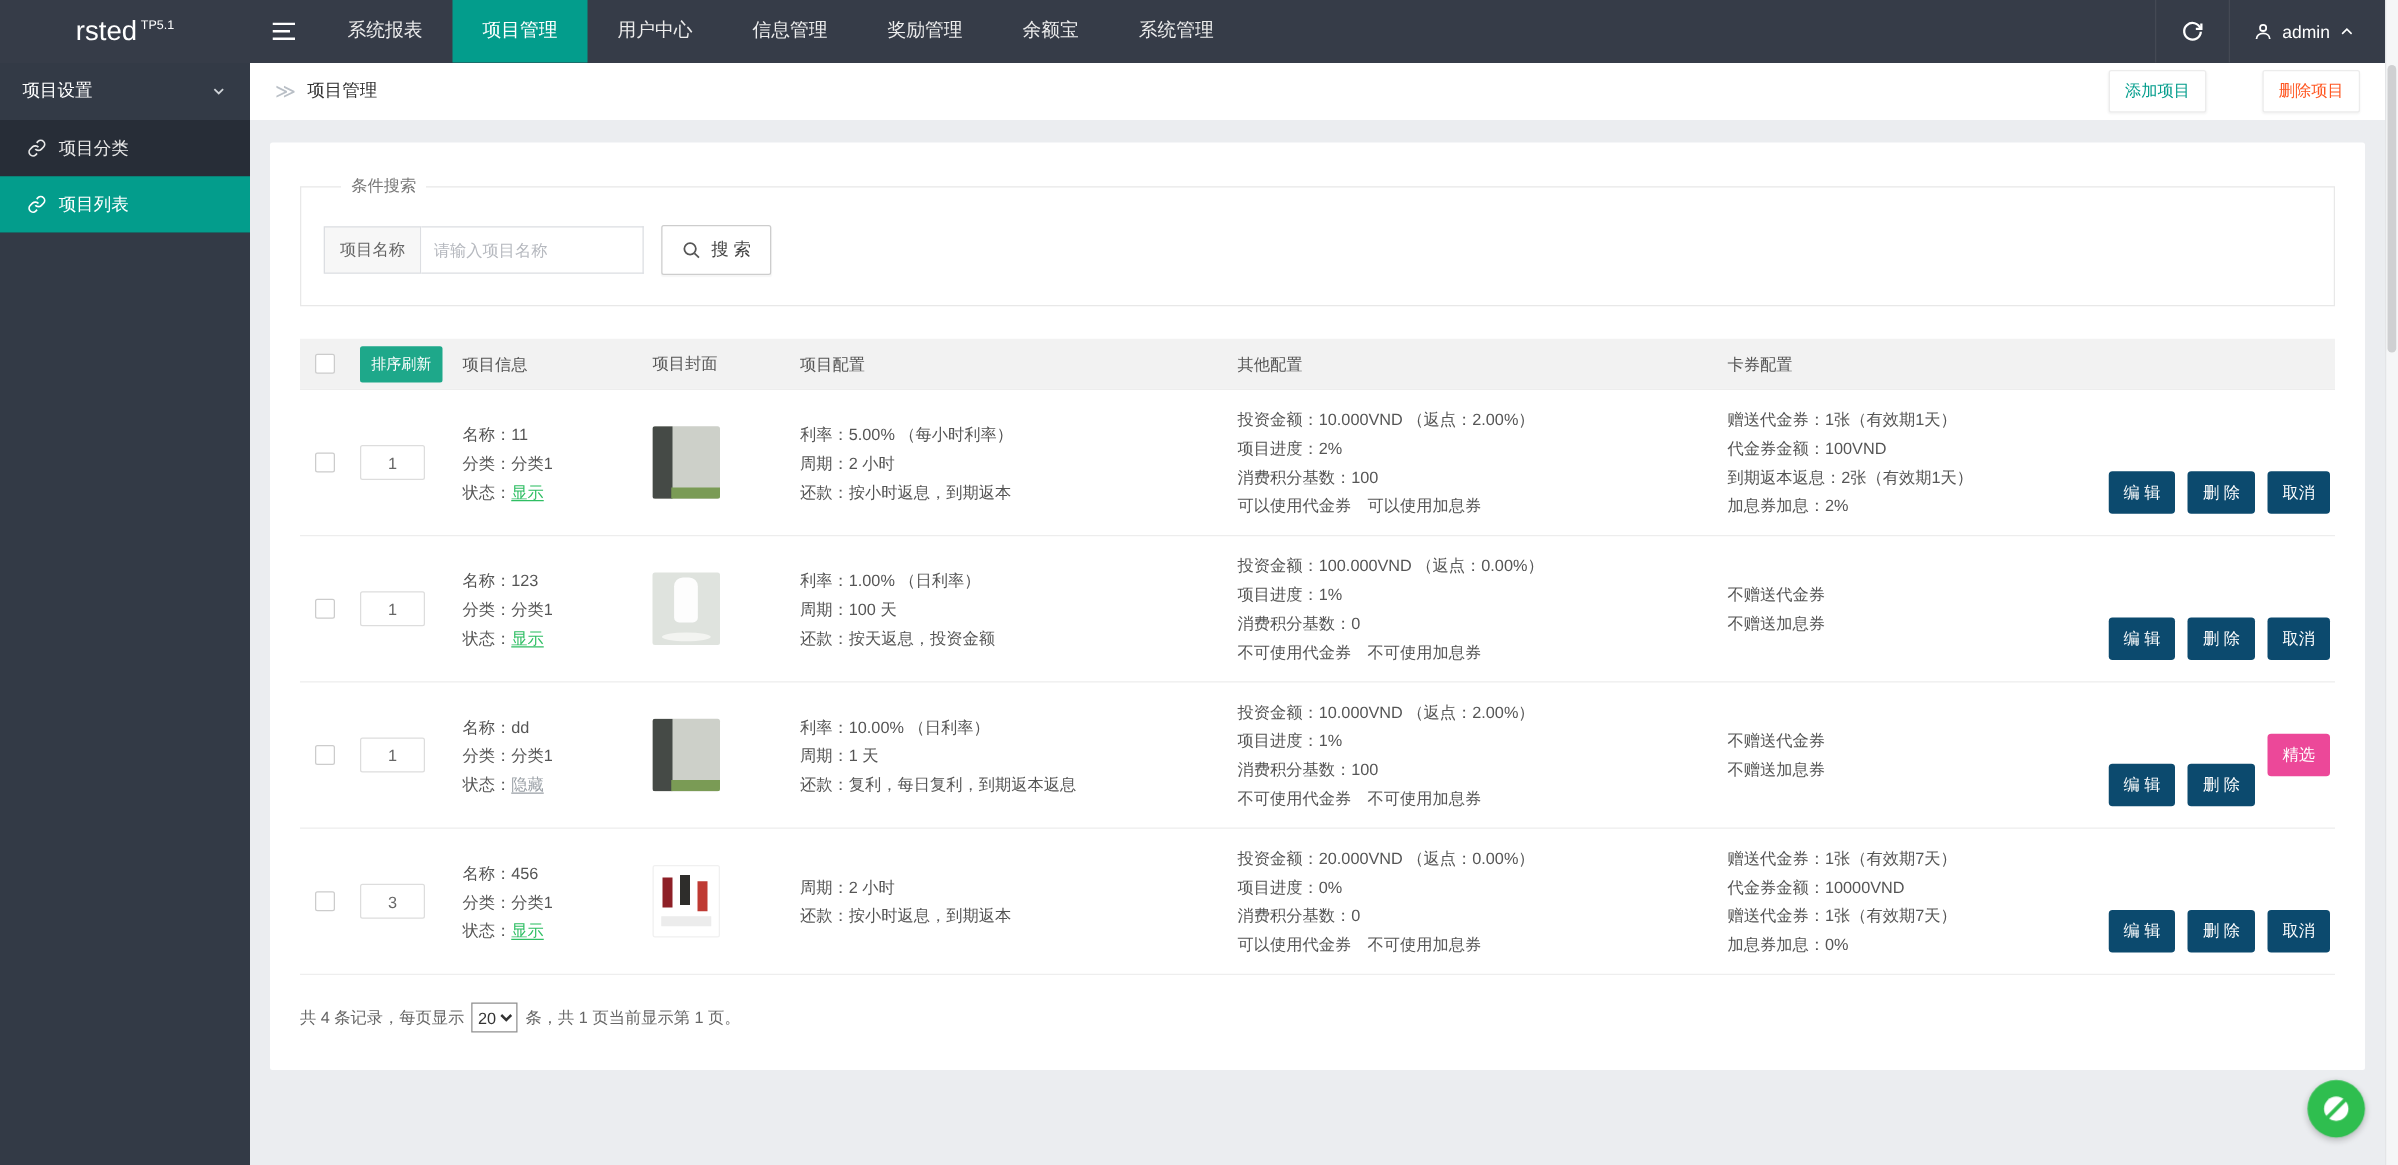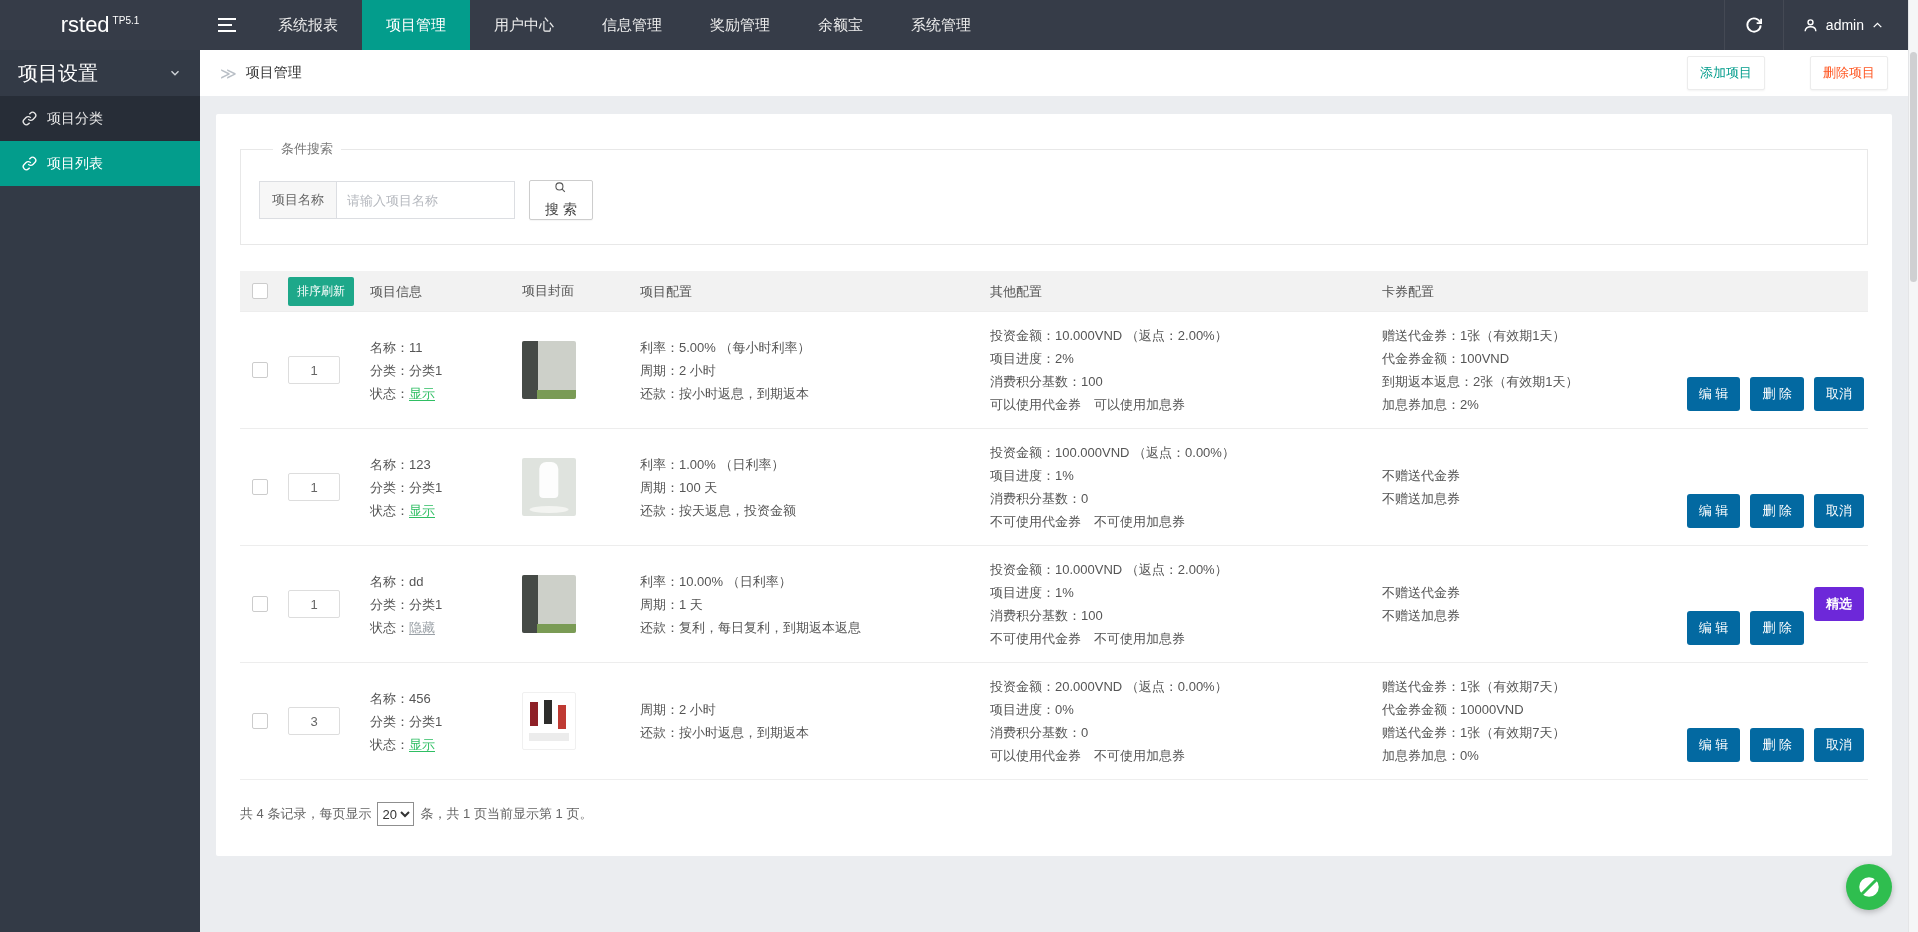--- a/index.html
+++ b/index.html
@@ -17,21 +17,21 @@
 .nav { display:flex; }
 .nav-item { padding:0 24px; line-height:50px; color:#ededed; font-size:15px; cursor:pointer; white-space:nowrap; }
 .nav-item.active { background:#039d8c; color:#fff; }
 .topbar-right { margin-left:auto; display:flex; align-items:stretch; }
 .refresh-btn { width:60px; display:flex; align-items:center; justify-content:center; cursor:pointer;
   border-left:1px solid rgba(255,255,255,.07); border-right:1px solid rgba(255,255,255,.07); }
 .user-area { display:flex; align-items:center; gap:7px; padding:0 24px 0 18px; color:#fff; font-size:14px; cursor:pointer; }
 
 
 .sidebar { position:fixed; top:50px; left:0; bottom:0; width:200px; background:#333a46; z-index:15; }
-.side-group { height:46px; display:flex; align-items:center; justify-content:space-between; padding:0 18px; color:#fff; font-size:20px; cursor:pointer; }
+.side-group { height:46px; display:flex; align-items:center; justify-content:space-between; padding:0 18px; color:#fff; font-size:14px; cursor:pointer; }
 .side-sub { background:#272d37; }
 .side-item { height:45px; display:flex; align-items:center; gap:10px; padding-left:22px; color:#e8e8e8; font-size:14px; cursor:pointer; }
 .side-item.active { background:#039d8c; color:#fff; }
 .side-item svg { flex:0 0 auto; }
 
 
 .main { margin:50px 10px 0 200px; }
 .crumb-bar { height:46px; background:#fff; display:flex; align-items:center; padding:0 20px; }
 .crumb { display:flex; align-items:center; gap:9px; font-size:14px; color:#333; }
 .crumb-icon::before { content:"≫"; color:#b9bfc6; font-size:16px; }
@@ -43,41 +43,41 @@
 .content { padding:18px 16px 0; }
 .card { background:#fff; border-radius:2px; padding:26px 24px 30px; min-height:620px; }
 
 
 fieldset { border:1px solid #e8e8e8; padding:18px 18px 24px; }
 legend { color:#777; font-size:13px; padding:0 8px; margin-left:14px; }
 .search-row { display:flex; align-items:center; margin-top:4px; }
 .ig-label { height:38px; line-height:36px; border:1px solid #dcdee2; background:#f7f7f7; color:#666; font-size:13px; padding:0 12px; white-space:nowrap; }
 .ig-input { height:38px; width:178px; border:1px solid #dcdee2; border-left:none; padding:0 10px; font-size:13px; color:#333; outline:none; }
 .ig-input::placeholder { color:#b6b9bf; }
-.search-btn { margin-left:14px; height:40px; padding:0 15px; background:#fff; border:1px solid #cdcdcd; border-radius:2px; display:flex; align-items:center; gap:7px; font-size:14px; color:#444; cursor:pointer; box-shadow:0 1px 1px rgba(0,0,0,.04);flex-direction:column; }
+.search-btn { margin-left:14px; height:40px; padding:0 15px; background:#fff; border:1px solid #cdcdcd; border-radius:2px; display:flex; align-items:center; gap:7px; font-size:14px; color:#444; cursor:pointer; box-shadow:0 1px 1px rgba(0,0,0,.04); }
 
 
 .table { margin-top:26px; border-bottom:1px solid #eee; }
 .thead { display:flex; align-items:center; background:#f2f2f2; height:40px; font-size:13px; color:#555; }
 .trow { display:flex; align-items:center; border-top:1px solid #ededed; padding:12px 0; min-height:99px; font-size:13px; color:#555; }
 .col { padding-right:8px; }
 .col-check { width:48px; display:flex; justify-content:center; }
 .checkbox { width:16px; height:16px; border:1px solid #ccc; border-radius:2px; background:#fff; display:inline-block; cursor:pointer; }
 .col-sort { width:82px; }
 .sort-input { width:52px; height:28px; border:1px solid #ddd; border-radius:2px; text-align:center; font-size:13px; color:#666; outline:none; }
 .col-info { width:152px; line-height:23px; }
 .col-cover { width:118px; }
 .col-config { width:350px; line-height:23px; }
 .col-other { width:392px; line-height:23px; }
 .col-coupon { width:304px; line-height:23px; }
 .col-actions { flex:1; display:flex; justify-content:flex-end; align-items:center; gap:10px; padding-right:4px; }
 .btn-sort { background:#1ea88a; color:#fff; border:none; padding:6px 9px; font-size:12px; border-radius:2px; cursor:pointer; }
 .btn-act { border:none; color:#fff; font-size:13px; padding:8px 12px; border-radius:3px; cursor:pointer; white-space:nowrap; }
-.btn-act--orange { background:#0369a1;margin-top:48px; }
-.btn-act--green { background:#6d28d9;font-weight:bold; }
+.btn-act--orange { background:#0c4a6e;margin-top:48px; }
+.btn-act--green { background:#ec4899; }
 .status { text-decoration:underline; text-underline-offset:2px; }
 .status--show { color:#2fbe63; }
 .status--hide { color:#9aa0a6; }
 .cfg-line { white-space:nowrap; }
 
 
 .cover { width:54px; height:58px; border-radius:2px; position:relative; overflow:hidden; background:#e9ebe6; }
 .cover--building { background:#cdd0c9; }
 .cover--building::before { content:""; position:absolute; left:0; top:0; width:30%; height:100%; background:#454a46; }
 .cover--building::after { content:""; position:absolute; right:0; bottom:0; width:72%; height:15%; background:#7a9b55; }

